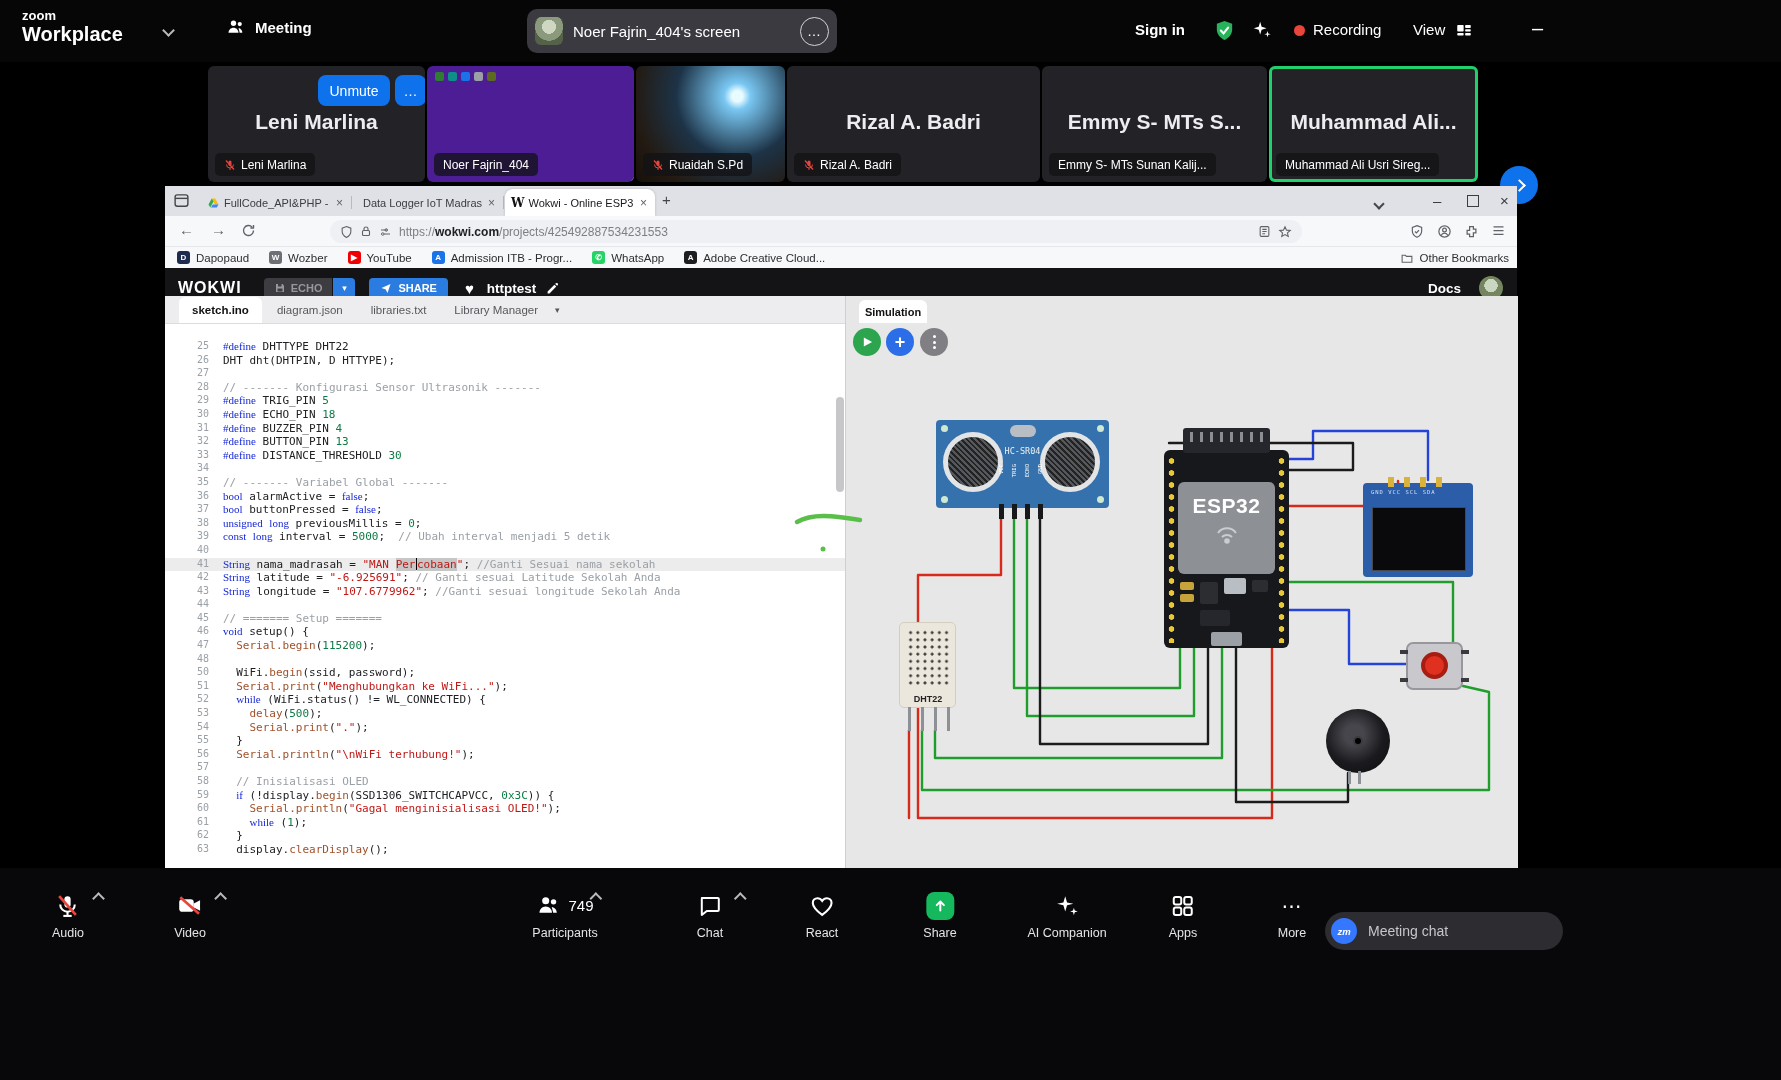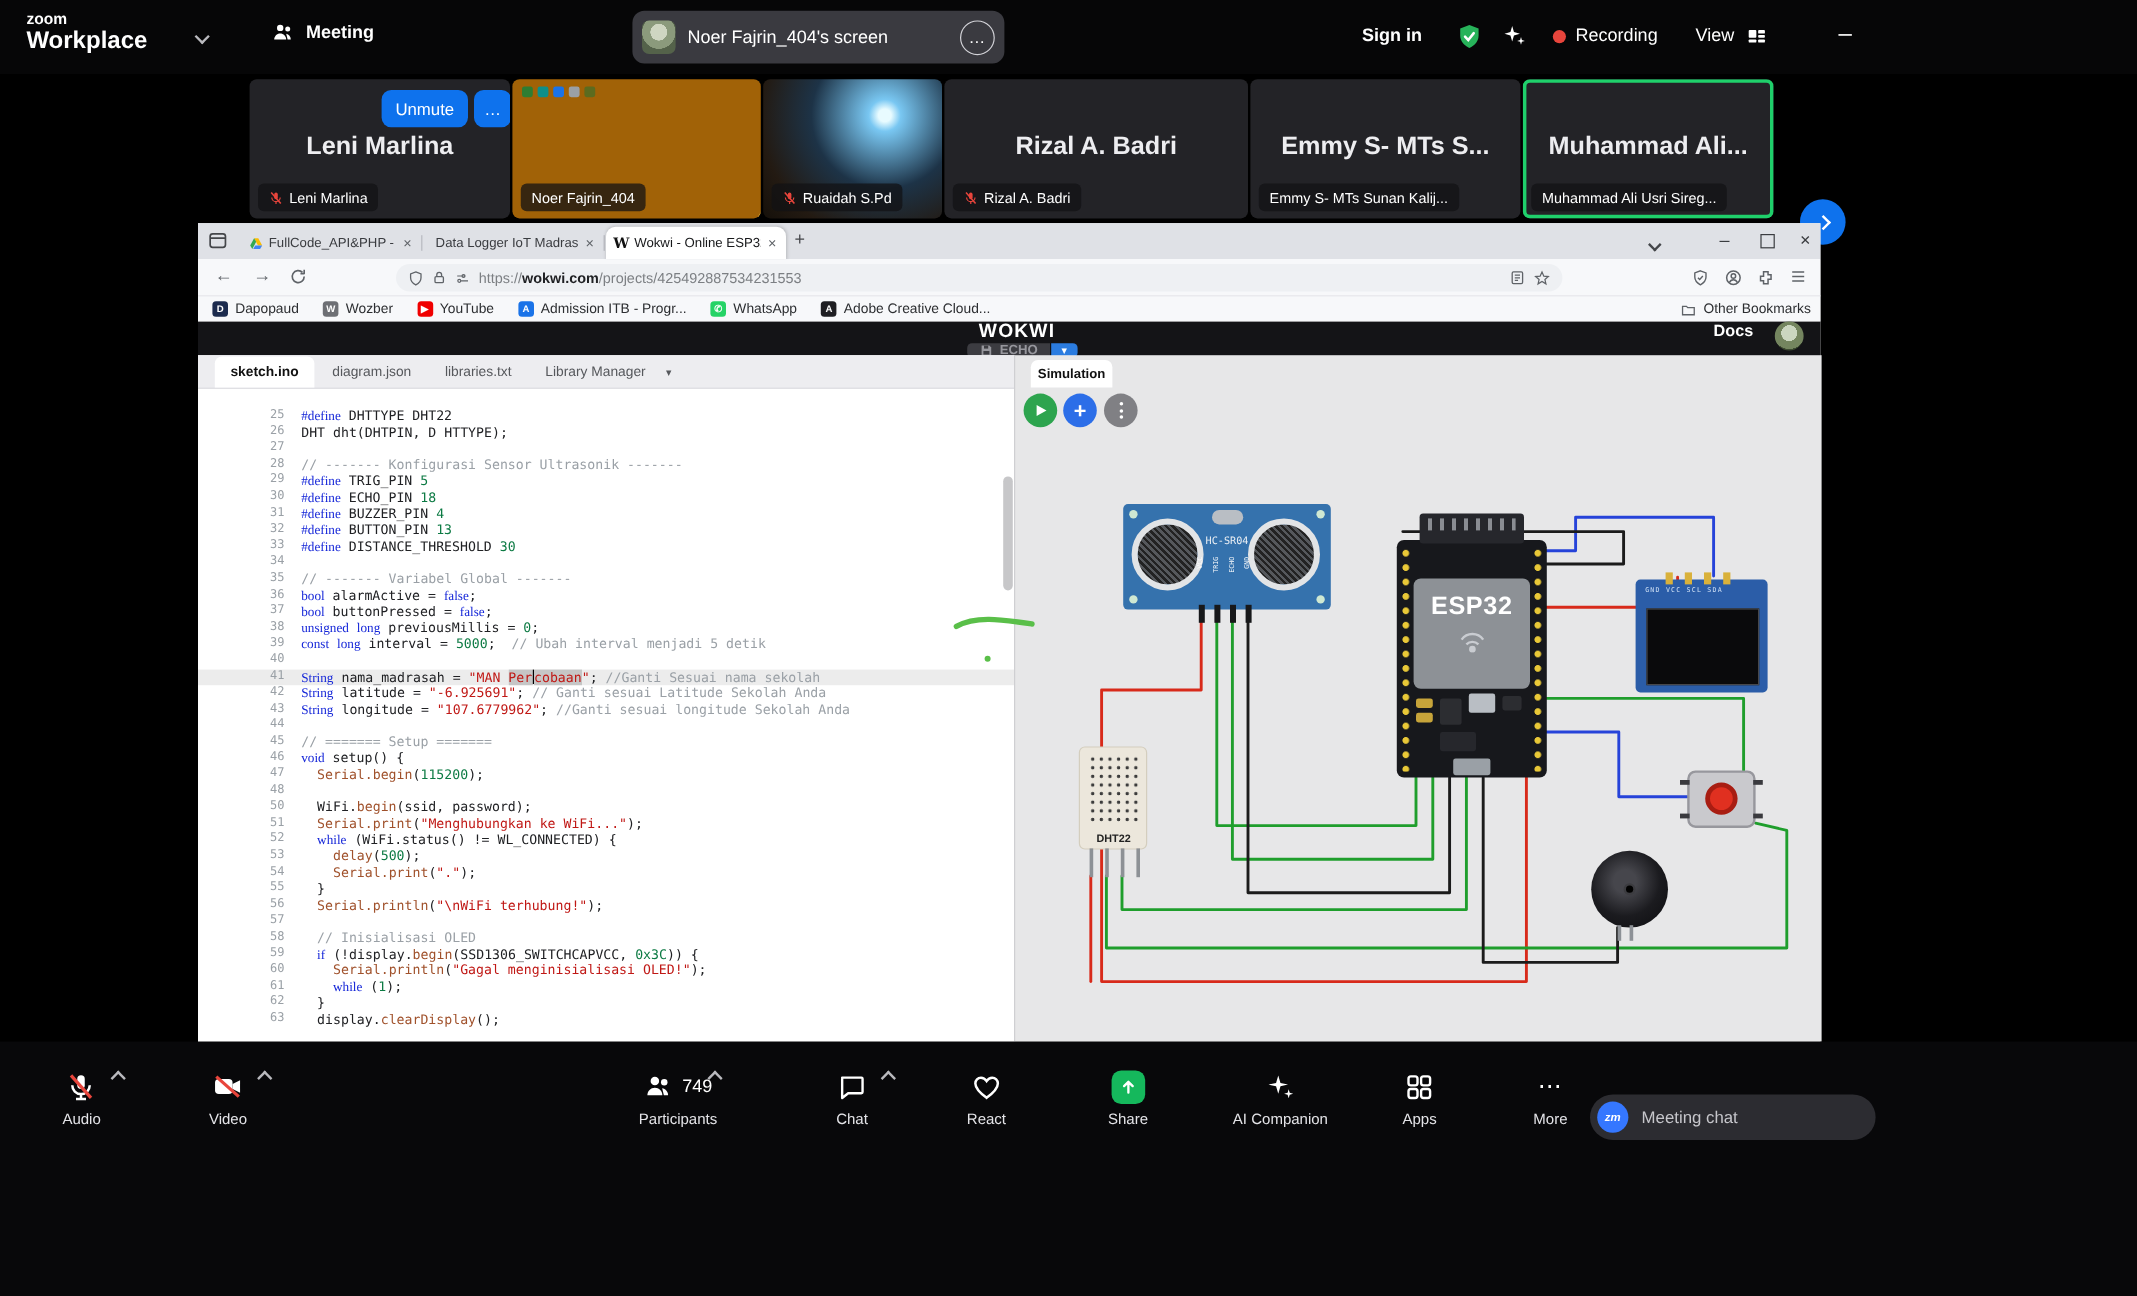--- a/index.html
+++ b/index.html
@@ -29,21 +29,21 @@
   .minim{position:absolute;left:1532px;top:17px;color:#fff;font-size:20px;}
 
   
   .strip{position:absolute;left:0;top:62px;width:1781px;height:124px;background:#000;}
   .tile{position:absolute;top:4px;height:116px;background:#232327;border-radius:6px;overflow:hidden;}
   .tile.active{box-shadow:inset 0 0 0 3px #1fd06b;}
   .cname{position:absolute;left:0;right:0;top:44px;text-align:center;color:#ededf0;font-weight:700;font-size:21px;white-space:nowrap;}
   .vlabel{position:absolute;left:7px;bottom:6px;height:23px;background:rgba(18,18,20,.74);border-radius:5px;display:flex;align-items:center;gap:5px;padding:0 9px;color:#fff;font-size:12px;white-space:nowrap;max-width:92%;overflow:hidden;}
   .unmute{position:absolute;left:110px;top:9px;width:72px;height:31px;background:#0e72ed;color:#fff;border:none;border-radius:8px;font-size:14px;font-family:inherit;}
   .tmore{position:absolute;left:187px;top:9px;width:31px;height:31px;background:#0e72ed;color:#fff;border:none;border-radius:8px;font-size:14px;}
-  .tile.slide{background:#a16207;}
+  .tile.slide{background:#4c1d95;}
   .slide .logos{position:absolute;left:8px;top:6px;display:flex;gap:4px;}
   .slide .logos i{width:9px;height:9px;border-radius:2px;display:block;}
   .ribbon1{position:absolute;right:-30px;bottom:-46px;width:150px;height:90px;border-radius:50%;border:10px solid #d9a83c;border-color:#d9a83c transparent transparent transparent;transform:rotate(140deg);}
   .ribbon2{position:absolute;right:-44px;bottom:-60px;width:170px;height:100px;border-radius:50%;border:16px solid #0f9490;border-color:#0f9490 transparent transparent transparent;transform:rotate(140deg);}
   .tile.photo{background:radial-gradient(circle at 68% 26%,#e8fbff 0 4%,#79c7f2 10%,#1d3347 46%,#231a12 78%,#15100a);}
   .nextbtn{position:absolute;left:1500px;top:104px;width:38px;height:38px;border-radius:50%;background:#0e72ed;display:flex;align-items:center;justify-content:center;}
 
   
   .browser{position:absolute;left:165px;top:186px;width:1352px;height:682px;background:#fff;}
   .tabstrip{position:absolute;left:0;top:0;width:100%;height:30px;background:#dfe1e6;}
@@ -60,40 +60,40 @@
   .navic{position:absolute;top:5px;color:#5f6368;font-size:15px;}
   .urlbar{position:absolute;left:165px;top:4px;width:972px;height:23px;background:#eef0f3;border-radius:12px;display:flex;align-items:center;padding:0 10px;box-sizing:border-box;gap:7px;}
   .urltxt{font-size:12px;color:#7c7f83;white-space:nowrap;overflow:hidden;flex:1;}
   .urltxt b{color:#202124;font-weight:600;}
   .bookbar{position:absolute;left:0;top:60px;width:100%;height:22px;background:#f7f8fa;border-top:1px solid #e6e7ea;display:flex;align-items:center;padding-left:12px;box-sizing:border-box;gap:20px;}
   .bmk{display:flex;align-items:center;gap:6px;font-size:11.5px;color:#2c2e31;white-space:nowrap;}
   .bmk .fav{width:13px;height:13px;border-radius:3px;display:flex;align-items:center;justify-content:center;color:#fff;font-size:8px;font-weight:700;}
   .otherbk{position:absolute;right:8px;top:0;height:22px;display:flex;align-items:center;gap:6px;font-size:11.5px;color:#2c2e31;}
 
   
-  .wokwibar{position:absolute;left:0;top:82px;width:100%;height:40px;background:#141417;display:flex;align-items:center;flex-direction:column;}
+  .wokwibar{position:absolute;left:0;top:82px;width:100%;height:40px;background:#141417;display:flex;align-items:center;}
   .wklogo{color:#fff;font-size:16px;font-weight:800;letter-spacing:1px;margin-left:13px;}
   .savegrp{display:flex;margin-left:22px;height:21px;}
   .savebtn{display:flex;align-items:center;gap:5px;background:#3c3c41;border-radius:4px 0 0 4px;padding:0 10px;color:#97979d;font-size:11px;font-weight:700;}
   .savedrop{width:22px;background:#2b7ce0;border-radius:0 4px 4px 0;color:#fff;display:flex;align-items:center;justify-content:center;font-size:9px;margin-left:1px;}
   .sharebtn{display:flex;align-items:center;gap:6px;background:#2b7ce0;border-radius:4px;height:21px;padding:0 11px;color:#fff;font-size:11px;font-weight:700;margin-left:14px;}
   .wkheart{color:#fff;font-size:15px;margin-left:17px;}
   .projname{color:#fff;font-size:13.5px;font-weight:600;margin-left:13px;}
   .docs{position:absolute;right:56px;color:#fff;font-size:13.5px;font-weight:700;}
   .wkavatar{position:absolute;right:14px;width:24px;height:24px;border-radius:50%;background:radial-gradient(circle at 50% 40%,#cbd6c0 0 35%,#74855f 36% 70%,#3c4a30 71%);}
 
   
   .content{position:absolute;left:0;top:110px;width:1352px;height:572px;}
   .editor{position:absolute;left:0;top:0;width:680px;height:572px;background:#fff;}
   .edtabs{position:absolute;left:0;top:0;width:100%;height:28px;background:#ededf0;border-bottom:1px solid #dcdce0;display:flex;align-items:flex-end;padding-left:14px;box-sizing:border-box;gap:2px;}
   .edtab{height:26px;display:flex;align-items:center;padding:0 13px;font-size:11.5px;color:#56585c;border-radius:6px 6px 0 0;}
   .edtab.on{background:#fff;color:#111;font-weight:700;}
   .edcaret{font-size:9px;color:#56585c;margin-left:2px;padding-bottom:8px;}
   .codewrap{position:absolute;left:0;top:28px;width:100%;height:544px;overflow:hidden;padding-top:16px;box-sizing:border-box;font-family:"DejaVu Sans Mono","Liberation Mono",monospace;}
-  .cl{height:13.6px;white-space:pre;font-size:11px;font-weight:500;display:flex;padding-left:28px;}
+  .cl{height:13.6px;white-space:pre;font-size:11px;font-weight:500;display:flex;}
   .cl .ln{width:44px;text-align:right;padding-right:14px;color:#9aa0a6;font-size:10px;flex:none;}
   .cl.cur{background:#ececec;}
   .tk-kw{color:#1526d8;font-family:Liberation Serif, serif;}.tk-num{color:#0c7a43;}.tk-str{color:#c01815;}
   .tk-com{color:#9aa0a6;}.tk-fn{color:#a0512b;}.tk-pl{color:#202124;}
   .tk-sel{background:#c6c6c6;}
   .caret{display:inline-block;width:1.5px;height:12px;background:#000;vertical-align:-2px;}
   .edscroll{position:absolute;right:1px;top:101px;width:8px;height:95px;background:#c7c7c9;border-radius:4px;}
 
   
   .sim{position:absolute;left:680px;top:0;width:672px;height:572px;background:#e7e7e8;border-left:1px solid #cfcfd2;overflow:hidden;}

